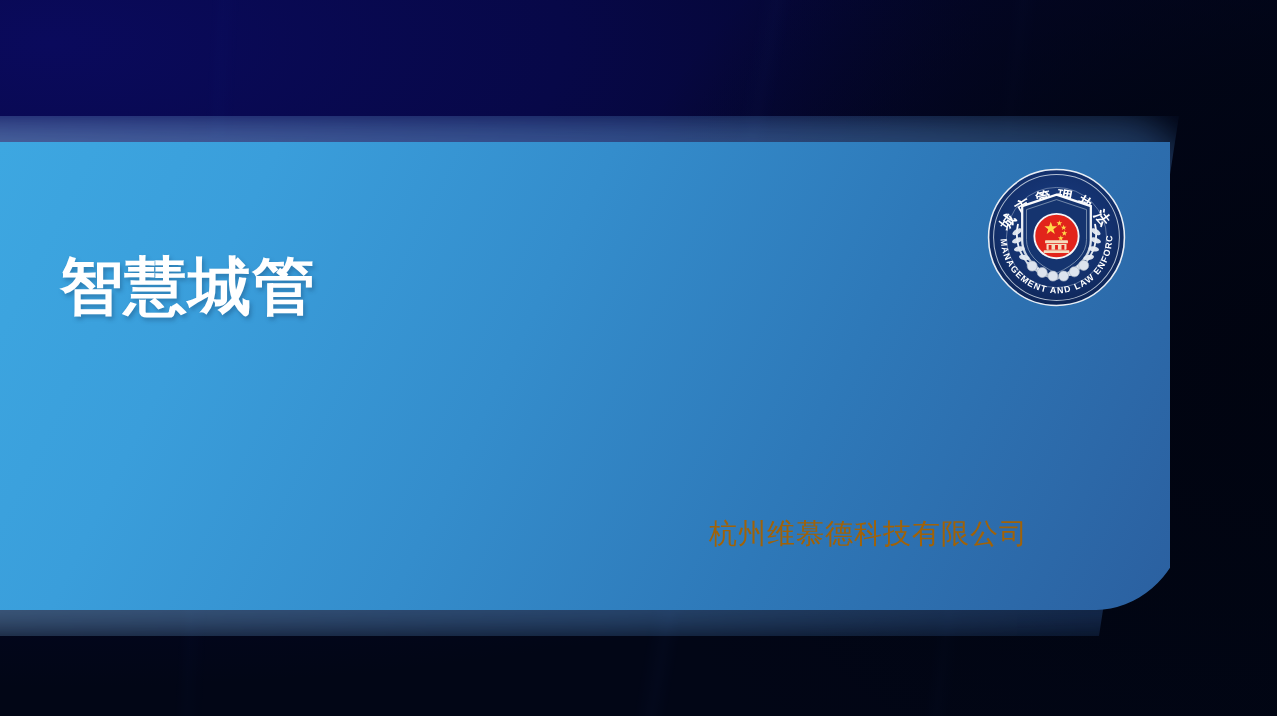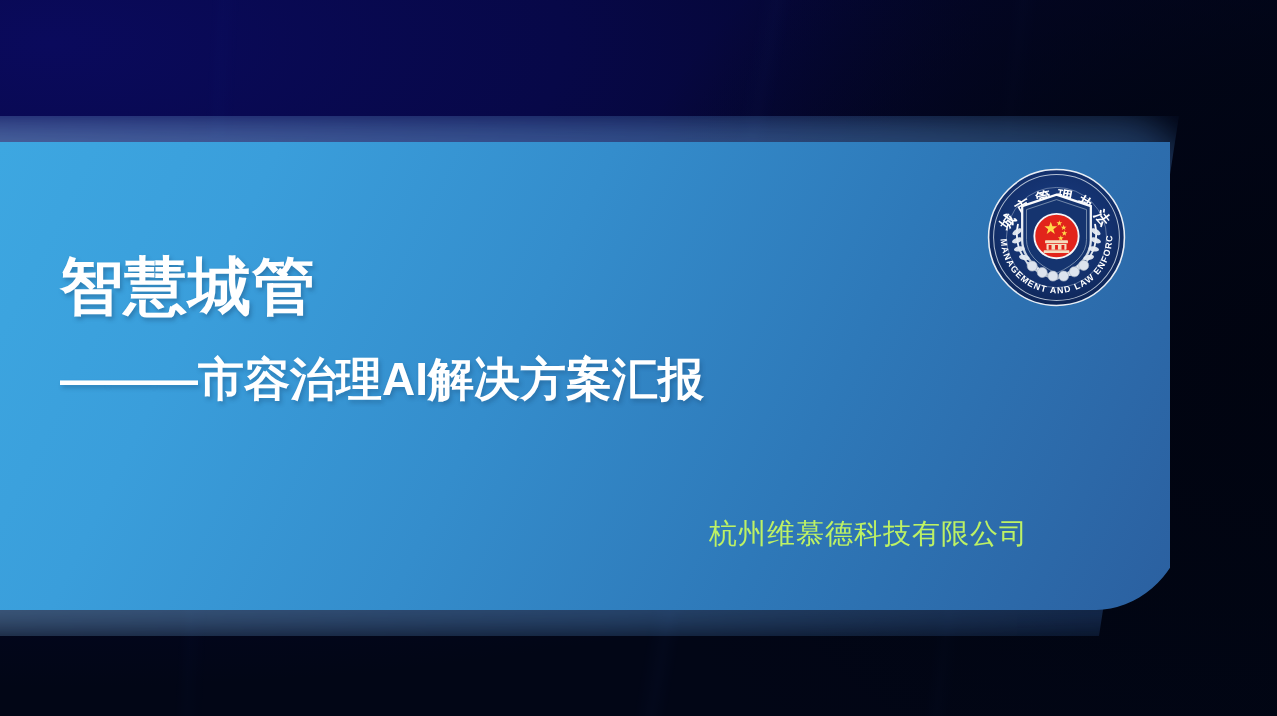--- a/index.html
+++ b/index.html
@@ -113,21 +113,21 @@
     line-height: 1.18;
     text-shadow: 2px 3px 4px rgba(20,60,100,0.30);
     white-space: nowrap;
   }
   .company {
     position: absolute;
     left: 709px;
     top: 515px;
     font-size: 28px;
     font-weight: normal;
-    color: #bef264;
+    color: #a16207;
     letter-spacing: 1px;
     white-space: nowrap;
   }
 </style>
 </head>
 <body>
 
 <div id="slide">
 
   <div class="bg-base"></div>
@@ -218,16 +218,15 @@
         <rect x="86" y="109" width="28" height="8" rx="0.8"></rect>
         <rect x="82" y="118" width="36" height="3.6" rx="1"></rect>
         <rect x="89" y="110.5" width="4" height="6.5" fill="#e2241b"></rect>
         <rect x="98" y="110.5" width="4" height="6.5" fill="#e2241b"></rect>
         <rect x="107" y="110.5" width="4" height="6.5" fill="#e2241b"></rect>
       </g>
     </svg>
   </div>
 
   <div class="title-main">智慧城管</div>
-  <div class="title-sub">———市容治理AI解决方案汇报</div>
   <div class="company">杭州维慕德科技有限公司</div>
 
 </div>
 
 </body></html>

